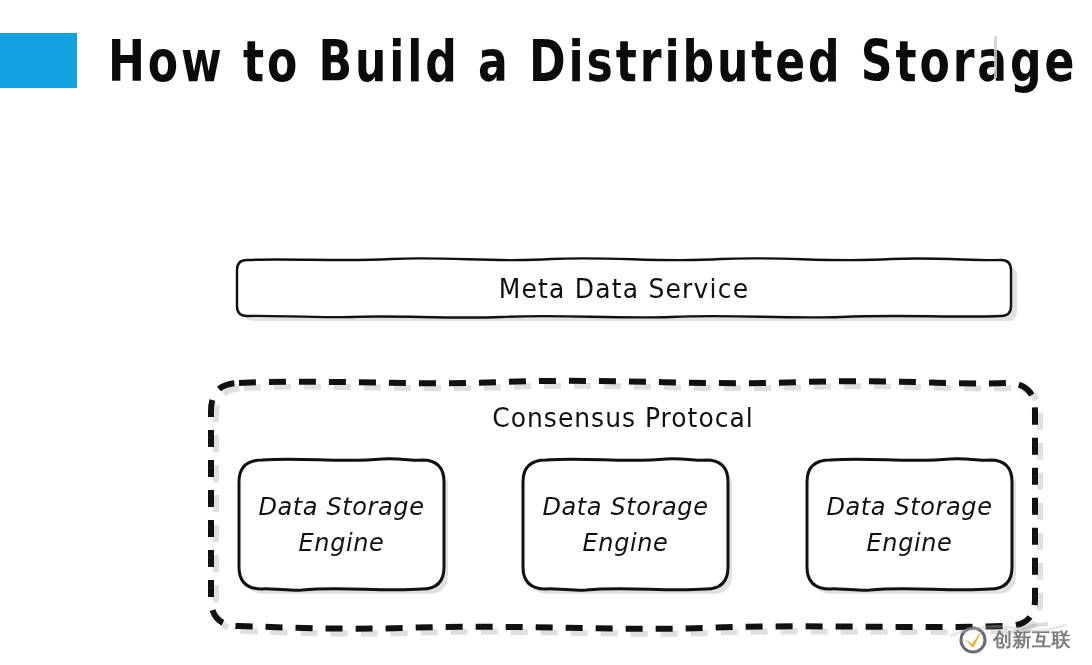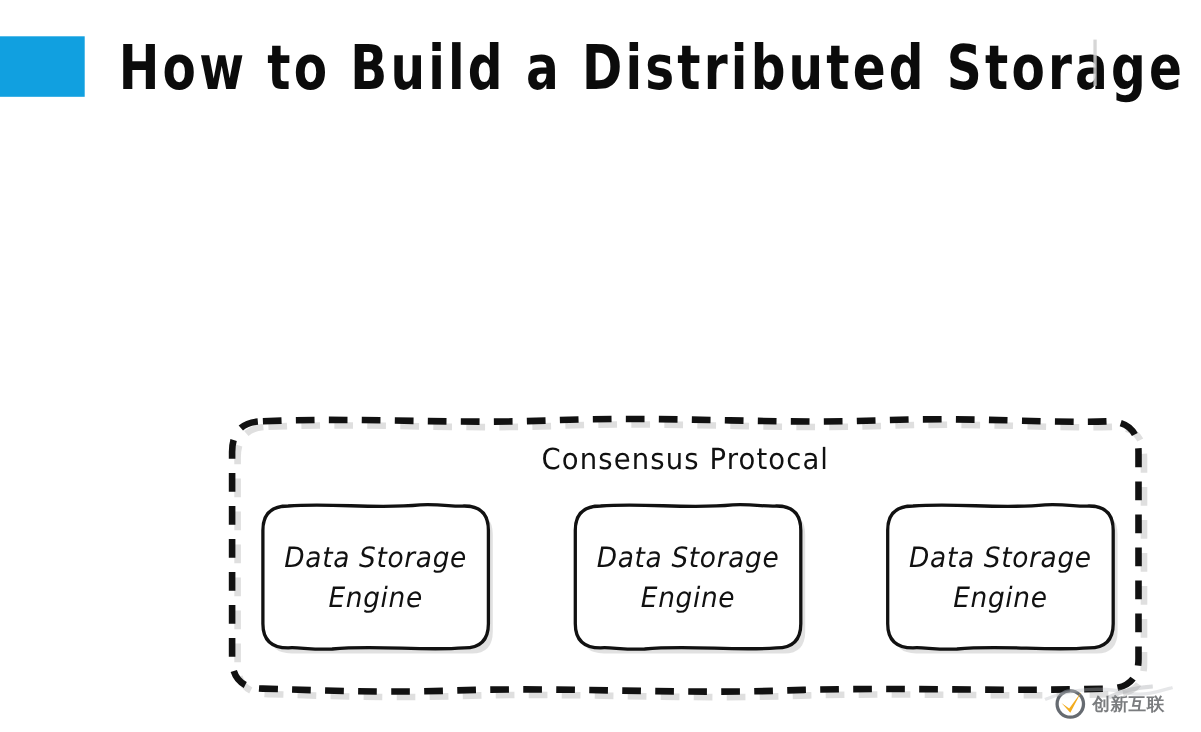--- a/index.html
+++ b/index.html
@@ -149,21 +149,21 @@
     gap: 5px;
     opacity: 0.92;
   }
   #watermark-mark {
     width: 30px;
     height: 30px;
     flex: 0 0 auto;
   }
   #watermark-text {
     font-family: "DejaVu Sans", sans-serif;
-    font-size: 16px;
+    font-size: 19px;
     font-weight: 700;
     color: #6f7174;
     letter-spacing: 0.5px;
     white-space: nowrap;
   }
   #watermark-streak {
     position: absolute;
     left: -10px;
     top: 2px;
     width: 120px;
@@ -173,20 +173,45 @@
 </style>
 </head>
 <body>
 
 <div id="slide">
 
   <div id="title-accent"></div>
   <div id="page-title">How to Build a Distributed Storage</div>
   <div id="title-caret"></div>
 
+  <div class="sketch-box" id="meta-box">
+    <svg viewBox="0 0 786 66" preserveAspectRatio="none">
+
+      <path d="M16,6 Q8,6 8,16 L8,52 Q8,61 18,61 L772,61 Q781,61 781,51 L781,16 Q781,6 771,6 Z" transform="translate(5,5)" fill="#c9c9c9" stroke="none" opacity="0.55"></path>
+
+      <path d="M16,5
+               C 60,3 110,7 160,4
+               C 215,1 265,8 320,4
+               C 380,1 430,8 490,4
+               C 550,1 600,8 660,4
+               C 705,2 745,6 770,5
+               Q 780,5 780,15
+               L 780,51
+               Q 780,61 770,61
+               C 720,63 670,59 610,62
+               C 550,64 500,59 440,62
+               C 380,64 330,59 270,62
+               C 215,64 165,60 120,62
+               C 80,63 40,60 16,61
+               Q 6,61 6,51
+               L 6,15
+               Q 6,5 16,5 Z" fill="#ffffff" stroke="#111111" stroke-width="2.4" stroke-linejoin="round" stroke-linecap="round"></path>
+    </svg>
+    <div class="sketch-label">Meta Data Service</div>
+  </div>
 
   <div class="sketch-box" id="consensus-box">
     <svg viewBox="0 0 836 255" preserveAspectRatio="none">
       <path d="M34,6
                C 120,2 210,9 300,5
                C 400,1 500,9 600,5
                C 680,2 750,8 802,6
                Q 830,6 830,34
                L 830,222
                Q 830,249 802,249

